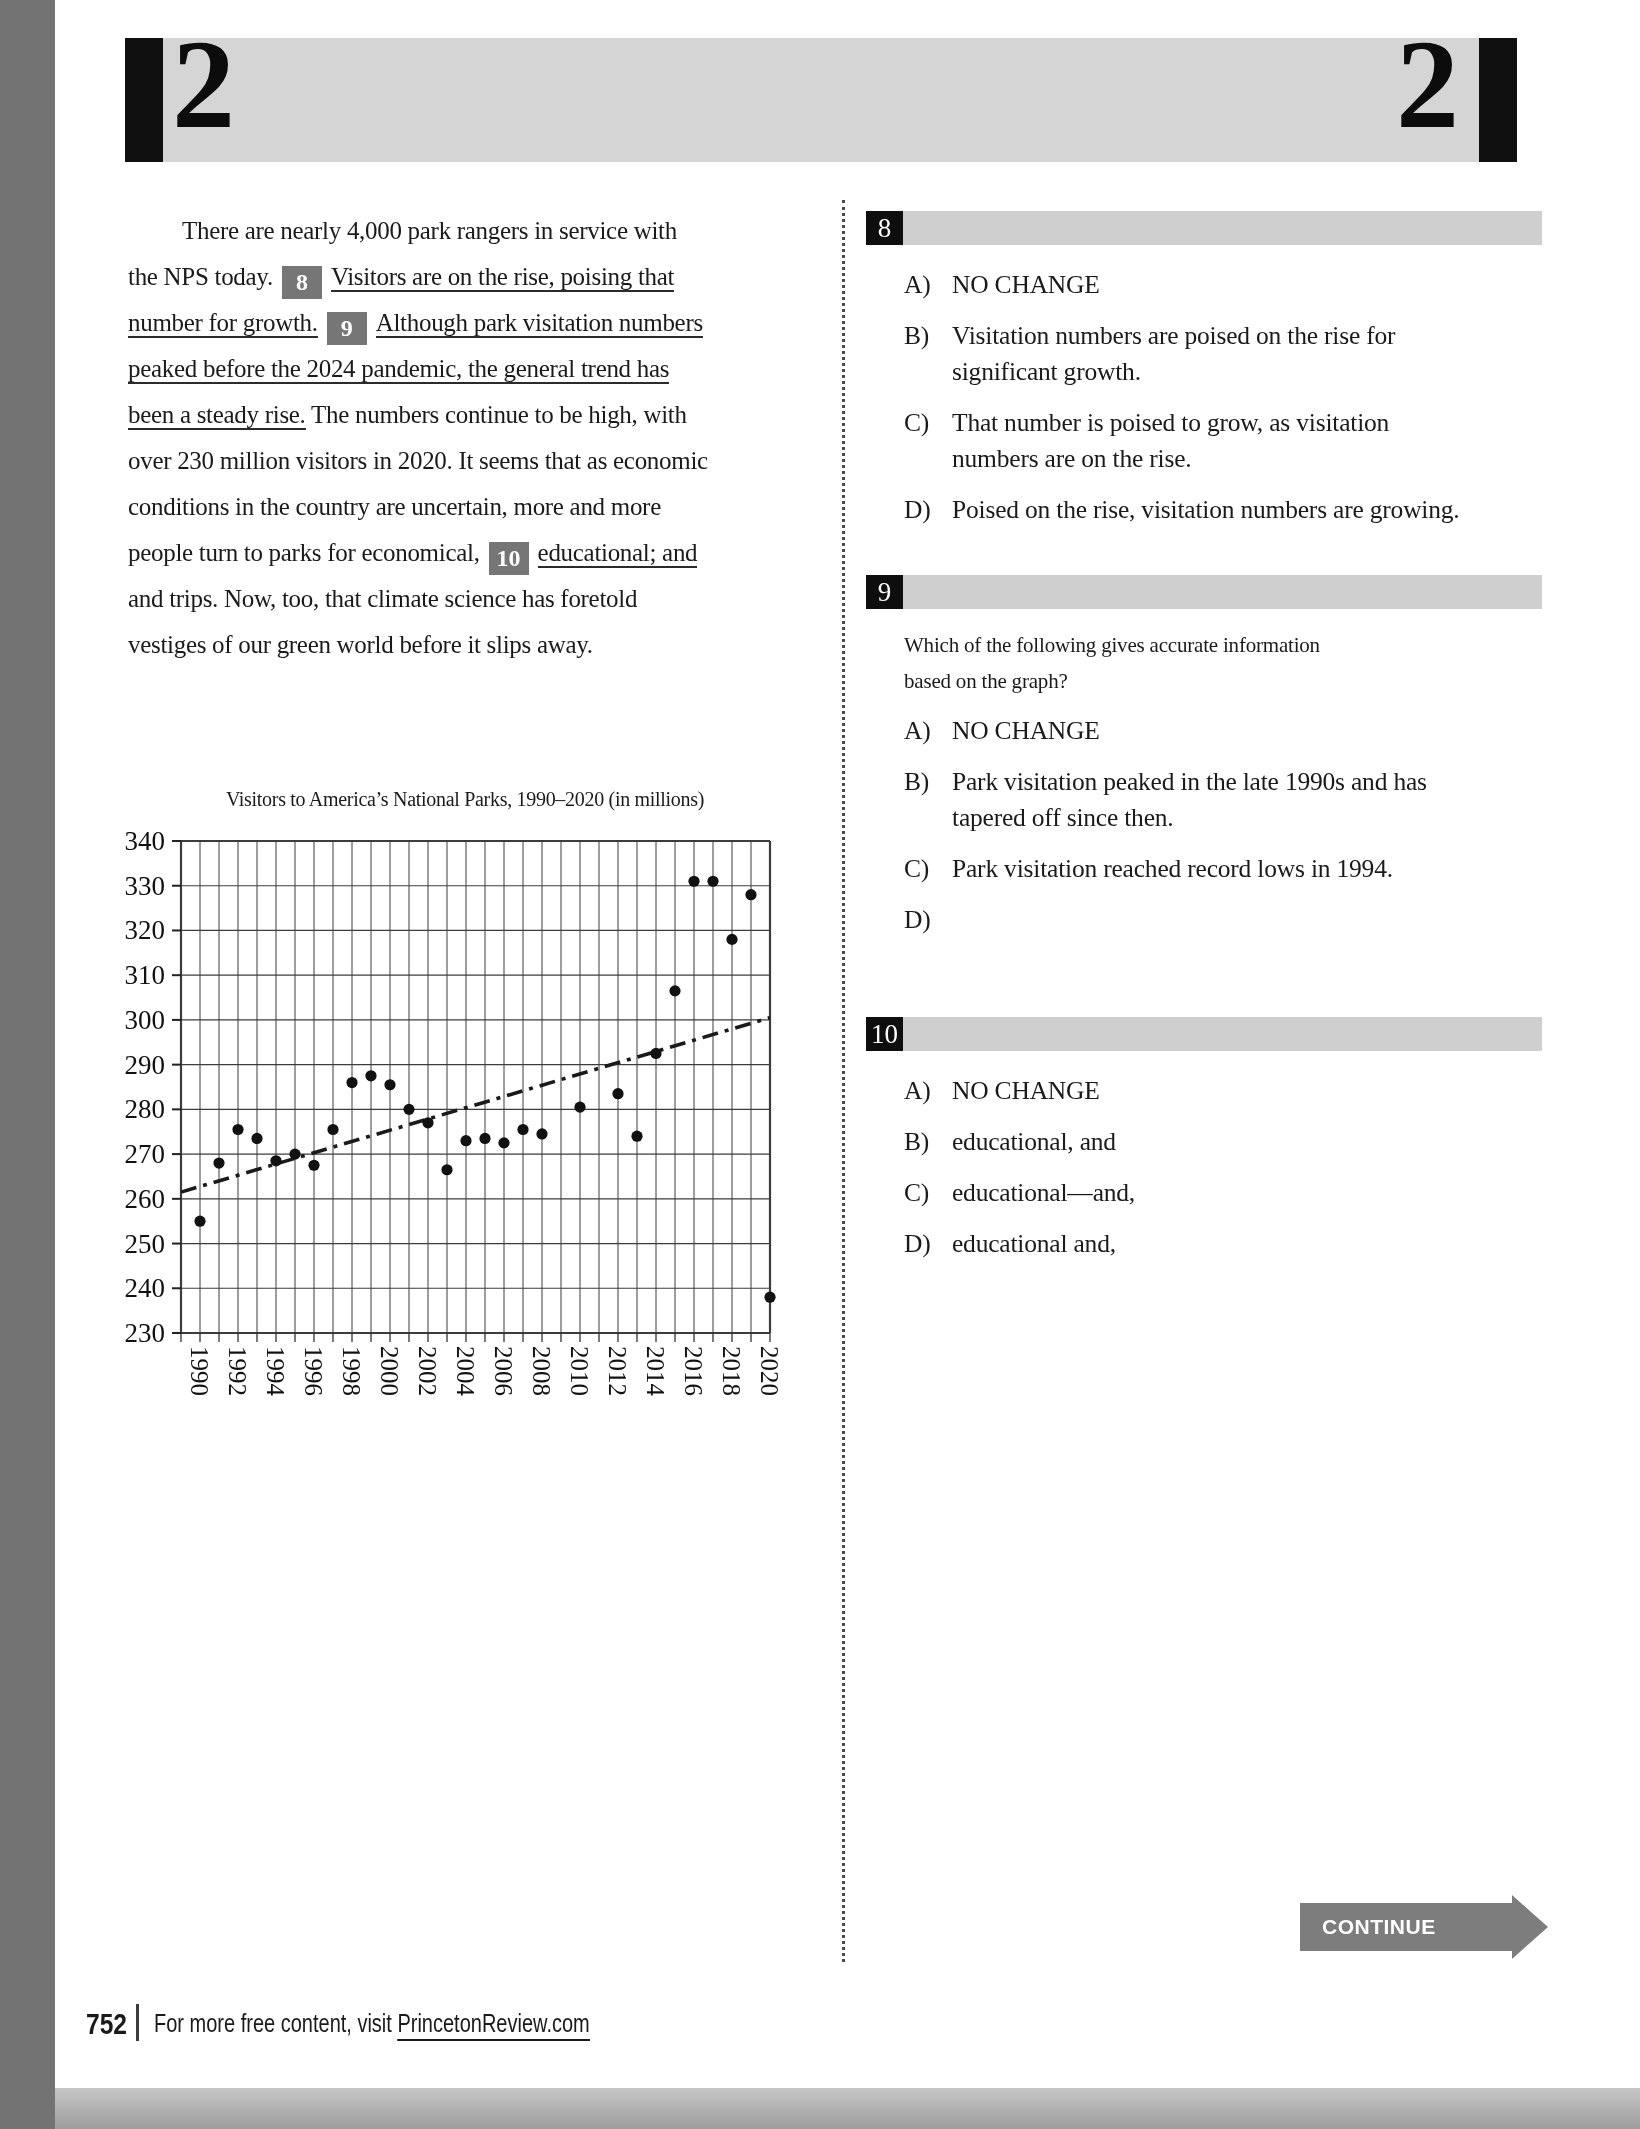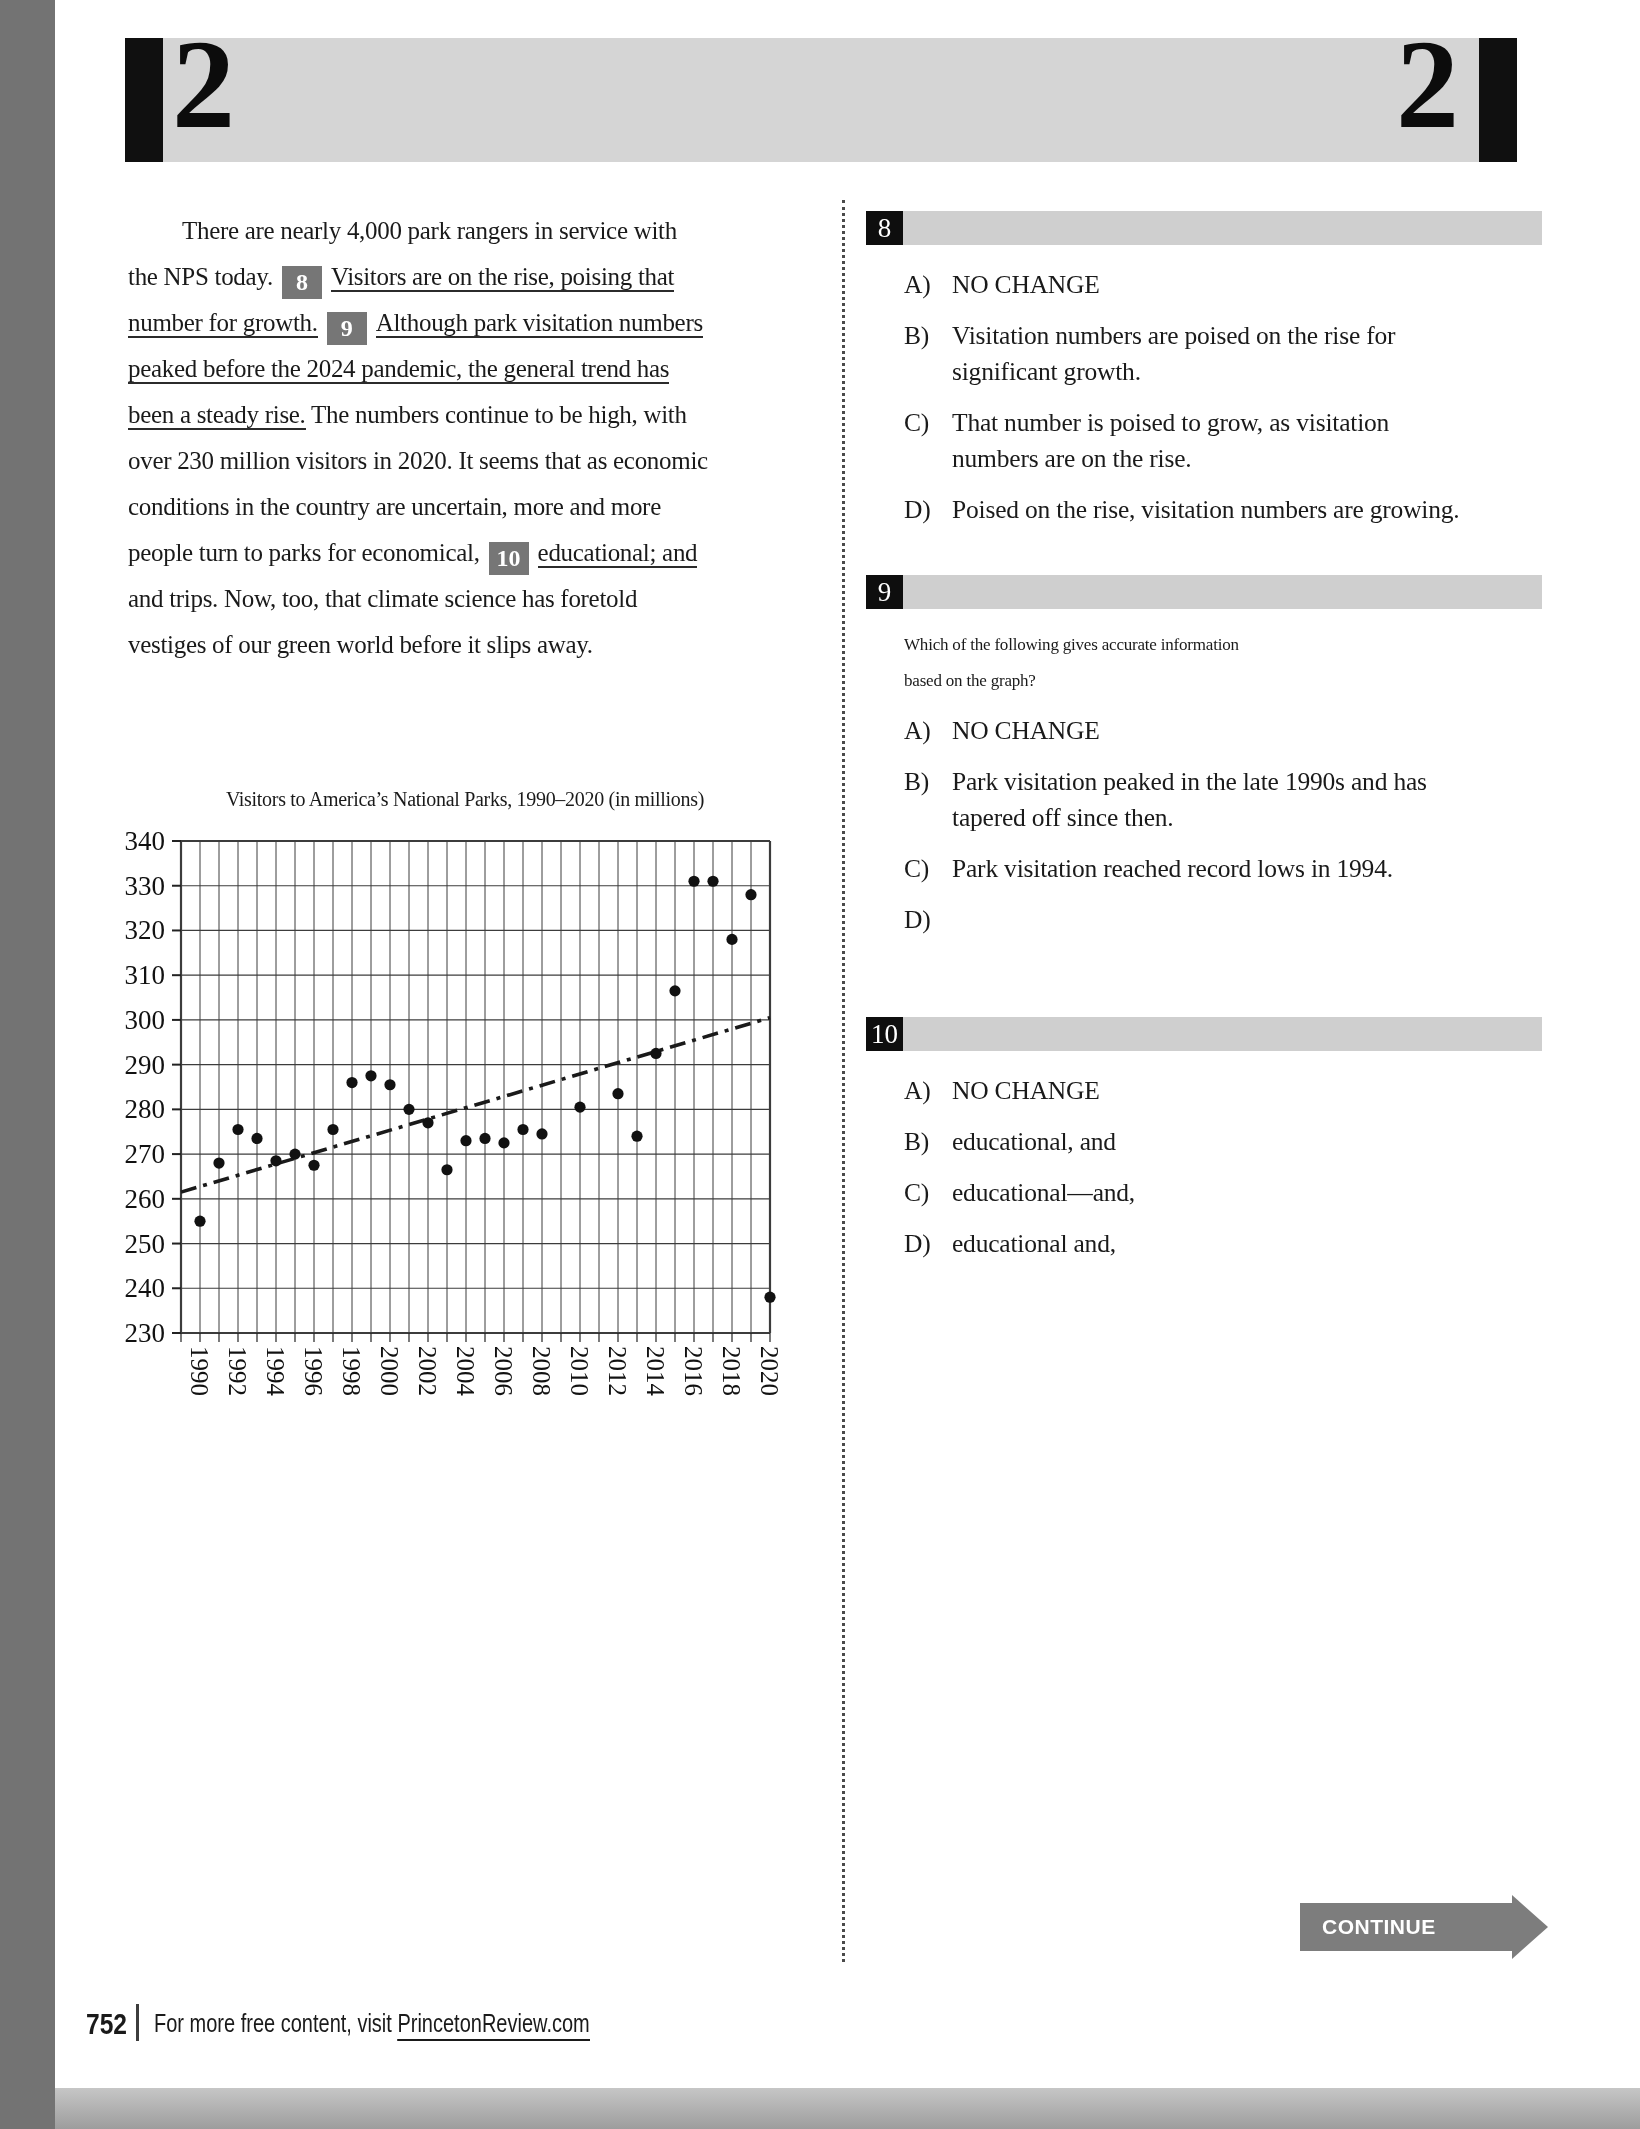--- a/index.html
+++ b/index.html
@@ -32,21 +32,21 @@
   
   .chart-title{position:absolute;left:115px;top:788px;width:700px;text-align:center;font-size:20px;letter-spacing:-0.3px;}
   .chart-wrap{position:absolute;left:90px;top:820px;width:720px;height:620px;}
   svg{font-family:"Liberation Serif", serif;}
   
   .qblock{position:absolute;left:866px;width:676px;}
   #q8{top:211px;} #q9{top:575px;} #q10{top:1017px;}
   .qheader{position:relative;height:34px;background:#cfcfcf;}
   .qnum{position:absolute;left:0;top:0;width:37px;height:34px;background:#0e0e0e;color:#fff;
     font-size:27px;text-align:center;line-height:34px;}
-  .qstem{margin:18px 0 14px 38px;font-size:17px;line-height:36px;white-space:pre-line;letter-spacing:-0.2px;}
+  .qstem{margin:18px 0 14px 38px;font-size:21px;line-height:36px;white-space:pre-line;letter-spacing:-0.2px;}
   .opts{margin-top:22px;}
   .opt{display:flex;margin:0 0 15px 38px;font-size:25.5px;line-height:36px;letter-spacing:-0.2px;}
   .opt .letter{width:48px;flex:none;}
   .opt .otext{white-space:pre-line;}
   
   .continue-bar{position:absolute;left:1300px;top:1903px;width:212px;height:48px;background:#7d7d7d;}
   .continue-bar span{display:block;color:#ffffff;font-family:"Liberation Sans",sans-serif;font-weight:bold;
     font-size:21px;line-height:48px;padding-left:22px;letter-spacing:0.5px;}
   .continue-head{position:absolute;left:1512px;top:1895px;width:0;height:0;
     border-top:32px solid transparent;border-bottom:32px solid transparent;border-left:36px solid #7d7d7d;}

